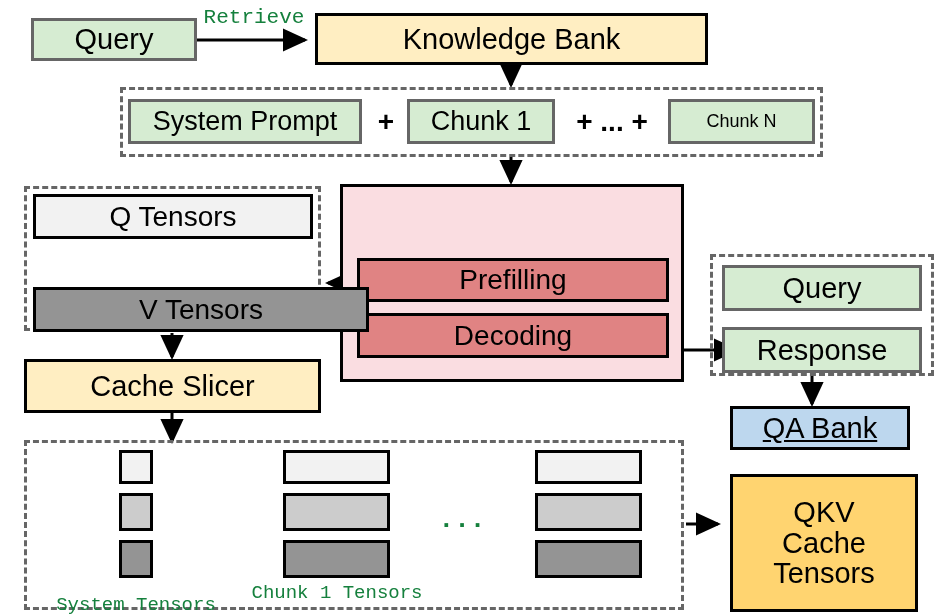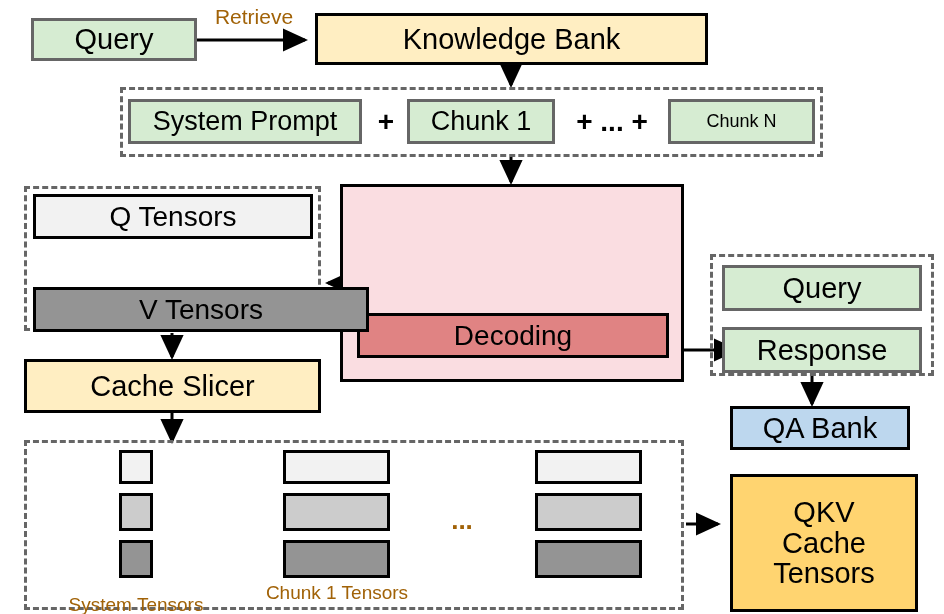--- a/index.html
+++ b/index.html
@@ -46,22 +46,23 @@
     align-items: center;
     justify-content: center;
     font-weight: bold;
     color: #000000;
   }
   .caption {
     position: absolute;
     display: flex;
     align-items: center;
     justify-content: center;
-    color: #a16207;
+    color: #15803d;
     white-space: nowrap;
+    font-family: Liberation Mono, monospace;
   }
   svg.arrows {
     position: absolute;
     left: 0;
     top: 0;
     width: 944px;
     height: 614px;
     pointer-events: none;
   }
 </style>
@@ -126,36 +127,37 @@
 
   <div class="plus" style="left:366px; top:99px; width:40px; height:45px; font-size:28px;">+</div>
 
   <div class="box node-gray" style="left:407px; top:99px; width:148px; height:45px; background:#d6ecd2; font-size:27px;">Chunk 1</div>
 
   <div class="plus" style="left:558px; top:99px; width:108px; height:45px; font-size:28px;">+ ... +</div>
 
   <div class="box node-gray" style="left:668px; top:99px; width:147px; height:45px; background:#d6ecd2; font-size:18px;">Chunk N</div>
 
   <div class="box node-black" style="left:340px; top:184px; width:344px; height:198px; background:#fadde1; display:block;">
+    <div class="box node-black" style="left:14px; top:71px; width:312px; height:44px; background:#e08383; font-size:28px;">Prefilling</div>
     <div class="box node-black" style="left:14px; top:126px; width:312px; height:45px; background:#e08383; font-size:28px;">Decoding</div>
   </div>
 
   <div class="group-dashed" style="left:24px; top:186px; width:297px; height:145px;"></div>
 
   <div class="box node-black" style="left:33px; top:194px; width:280px; height:45px; background:#f2f2f2; font-size:28px;">Q Tensors</div>
   <div class="box node-black" style="left:33px; top:287px; width:336px; height:45px; background:#949494; font-size:28px;">V Tensors</div>
 
   <div class="box node-black" style="left:24px; top:359px; width:297px; height:54px; background:#ffeec2; font-size:29px;">Cache Slicer</div>
 
   <div class="group-dashed" style="left:710px; top:254px; width:224px; height:122px;"></div>
 
   <div class="box node-gray" style="left:722px; top:265px; width:200px; height:46px; background:#d6ecd2; font-size:29px;">Query</div>
   <div class="box node-gray" style="left:722px; top:327px; width:200px; height:46px; background:#d6ecd2; font-size:29px;">Response</div>
 
-  <div class="box node-black" style="left:730px; top:406px; width:180px; height:44px; background:#bdd7ee; font-size:29px;">QA Bank</div>
+  <div class="box node-black" style="left:730px; top:406px; width:180px; height:44px; background:#bdd7ee; font-size:29px;text-decoration:underline;">QA Bank</div>
 
   <div class="box node-black" style="left:730px; top:474px; width:188px; height:138px; background:#ffd470; font-size:29px;">QKV
 Cache
 Tensors</div>
 
   <div class="group-dashed" style="left:24px; top:440px; width:660px; height:170px;"></div>
 
   <div class="box node-black" style="left:119px; top:450px; width:34px; height:34px; background:#f2f2f2;"></div>
   <div class="box node-black" style="left:119px; top:493px; width:34px; height:38px; background:#cccccc;"></div>
   <div class="box node-black" style="left:119px; top:540px; width:34px; height:38px; background:#949494;"></div>

